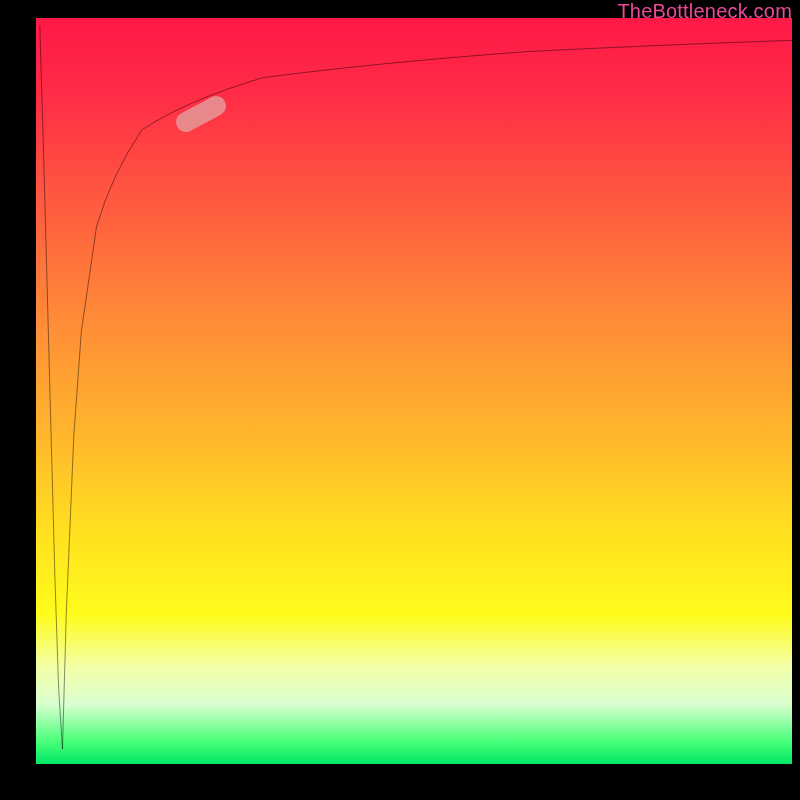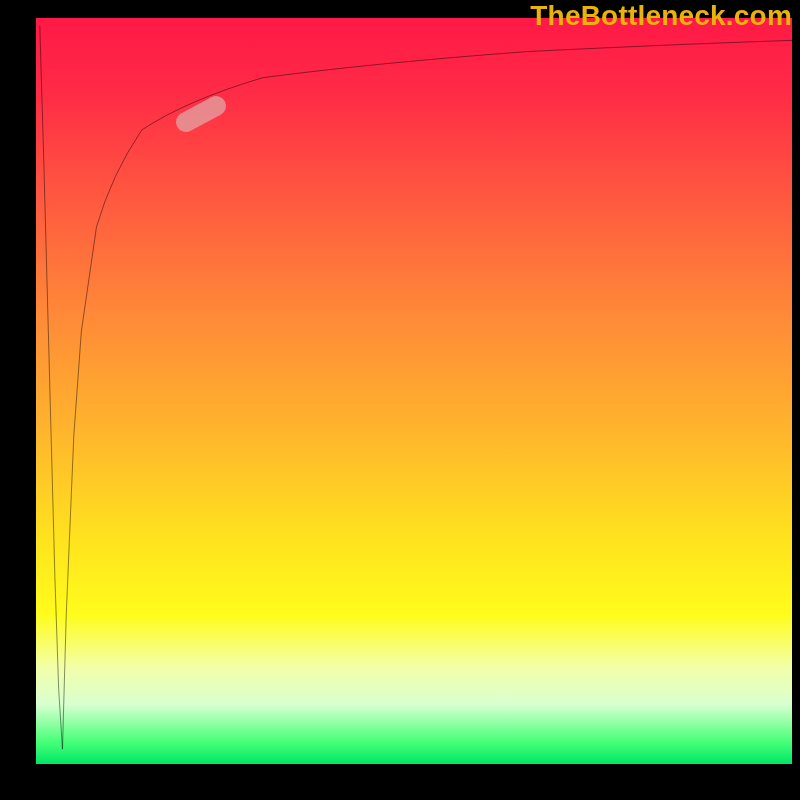--- a/index.html
+++ b/index.html
@@ -44,23 +44,23 @@
     left: 36px;
     top: 18px;
     width: 756px;
     height: 746px;
     pointer-events: none;
   }
   .watermark {
     position: absolute;
     top: 0px;
     right: 8px;
-    color: #eab308;
-    font-size: 28px;
-    font-weight: 700;
+    color: #ec4899;
+    font-size: 20px;
+    font-weight: 400;
     letter-spacing: 0.2px;
     user-select: none;
   }
   
   .pill {
     position: absolute;
     width: 54px;
     height: 20px;
     background: rgba(225,160,160,0.78);
     border-radius: 10px;

